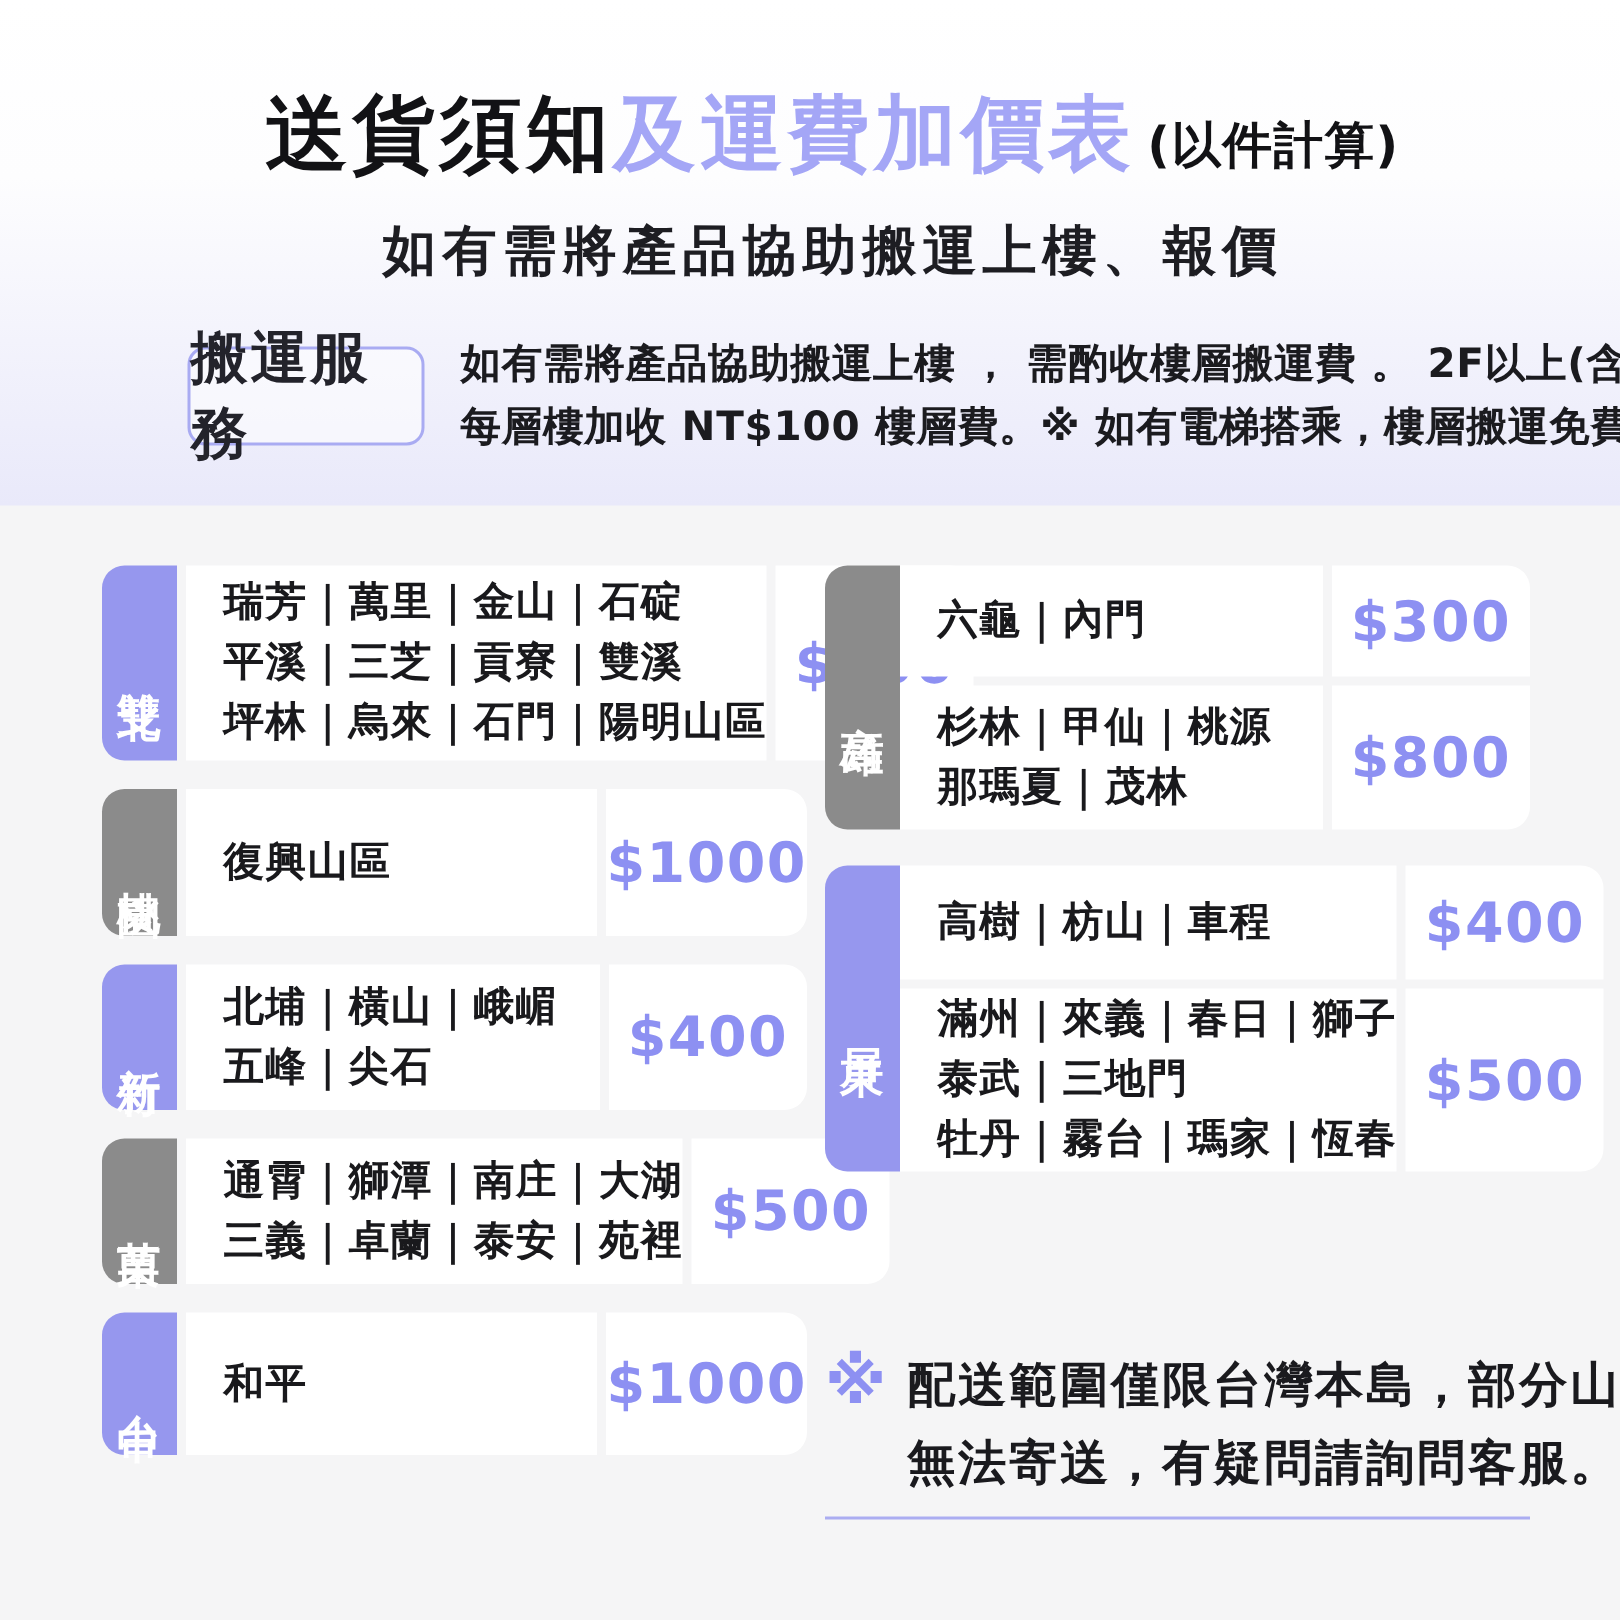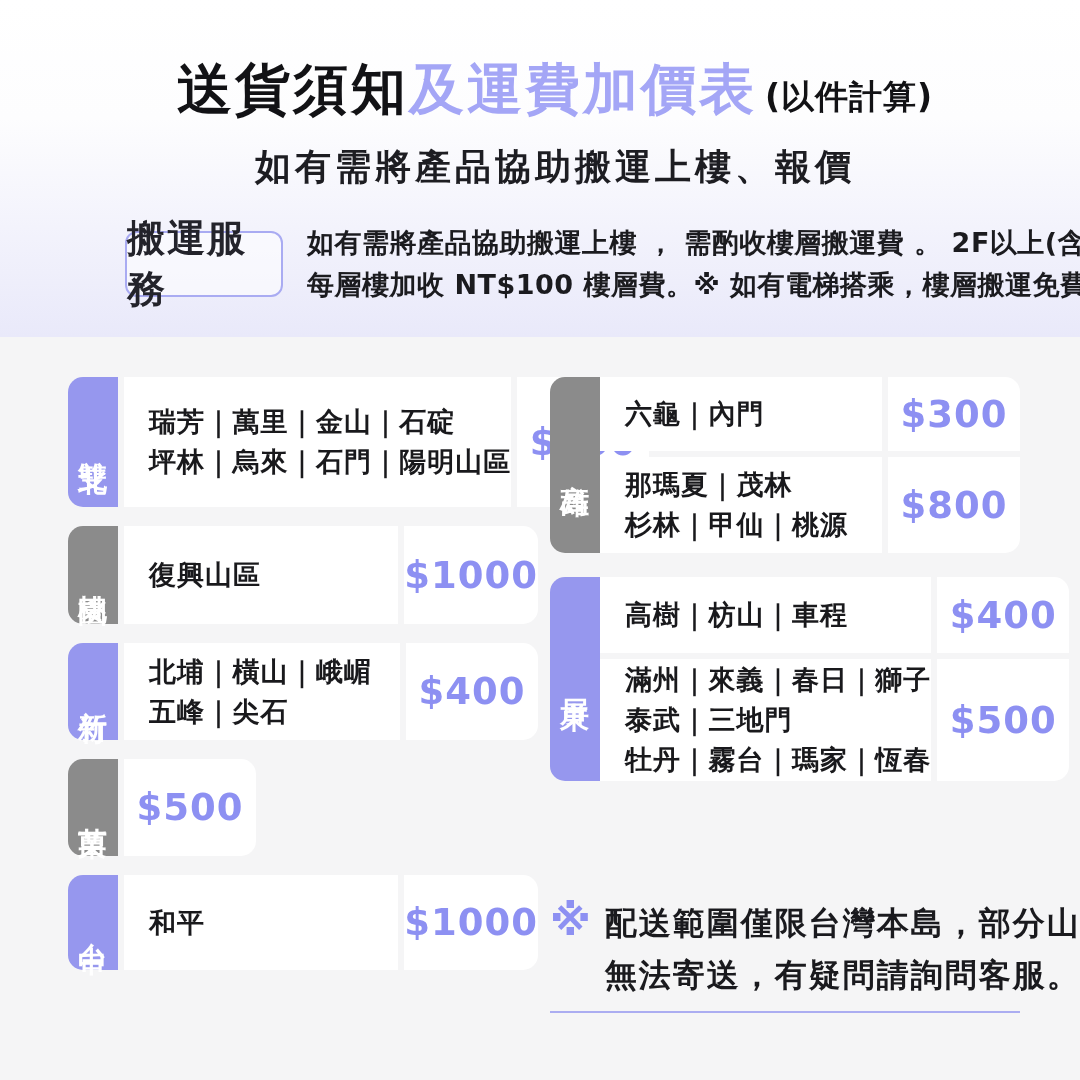--- a/index.html
+++ b/index.html
@@ -141,20 +141,21 @@
   </div>
 
   <div class="main">
 
     <div class="col">
 
       <div class="fee-row h130">
         <div class="region-label lbl-purple">雙北</div>
         <div class="area-cell">
           <div class="area-line">瑞芳｜萬里｜金山｜石碇</div>
+          <div class="area-line">平溪｜三芝｜貢寮｜雙溪</div>
           <div class="area-line">坪林｜烏來｜石門｜陽明山區</div>
         </div>
         <div class="price-cell">$400</div>
       </div>
 
       <div class="fee-row h98">
         <div class="region-label lbl-gray">桃園</div>
         <div class="area-cell">
           <div class="area-line">復興山區</div>
         </div>
@@ -165,20 +166,24 @@
         <div class="region-label lbl-purple">新竹</div>
         <div class="area-cell">
           <div class="area-line">北埔｜橫山｜峨嵋</div>
           <div class="area-line">五峰｜尖石</div>
         </div>
         <div class="price-cell">$400</div>
       </div>
 
       <div class="fee-row h97">
         <div class="region-label lbl-gray">苗栗</div>
+        <div class="area-cell">
+          <div class="area-line">通霄｜獅潭｜南庄｜大湖</div>
+          <div class="area-line">三義｜卓蘭｜泰安｜苑裡</div>
+        </div>
         <div class="price-cell">$500</div>
       </div>
 
       <div class="fee-row h95">
         <div class="region-label lbl-purple">台中</div>
         <div class="area-cell">
           <div class="area-line">和平</div>
         </div>
         <div class="price-cell">$1000</div>
       </div>
@@ -191,22 +196,22 @@
         <div class="region-label lbl-gray">高雄</div>
         <div class="subrows">
           <div class="subrow sh74">
             <div class="area-cell">
               <div class="area-line">六龜｜內門</div>
             </div>
             <div class="price-cell">$300</div>
           </div>
           <div class="subrow sh96">
             <div class="area-cell">
+              <div class="area-line">杉林｜甲仙｜桃源</div>
               <div class="area-line">那瑪夏｜茂林</div>
-              <div class="area-line">杉林｜甲仙｜桃源</div>
             </div>
             <div class="price-cell">$800</div>
           </div>
         </div>
       </div>
 
       <div class="fee-block">
         <div class="region-label lbl-purple">屏東</div>
         <div class="subrows">
           <div class="subrow sh76">

